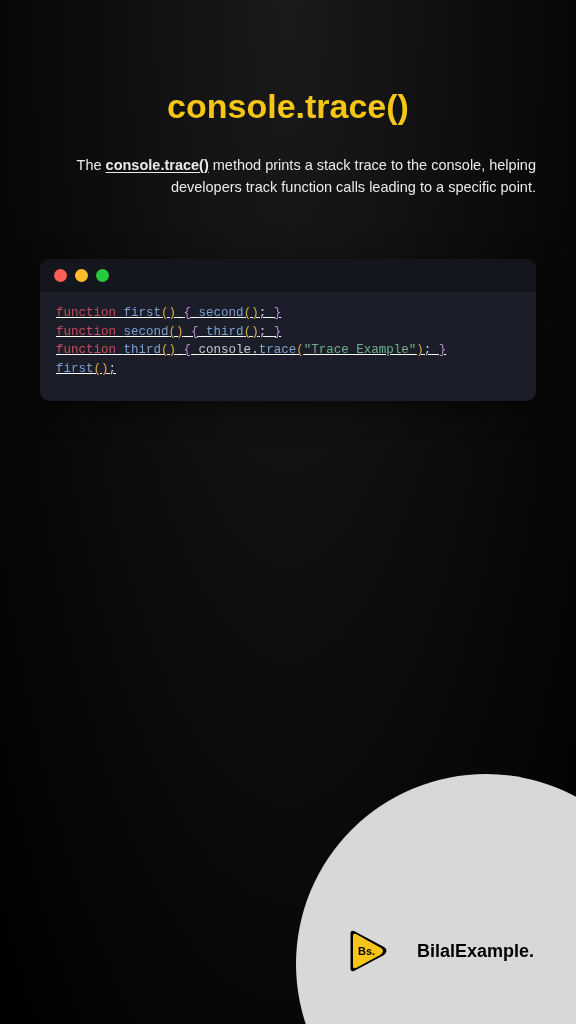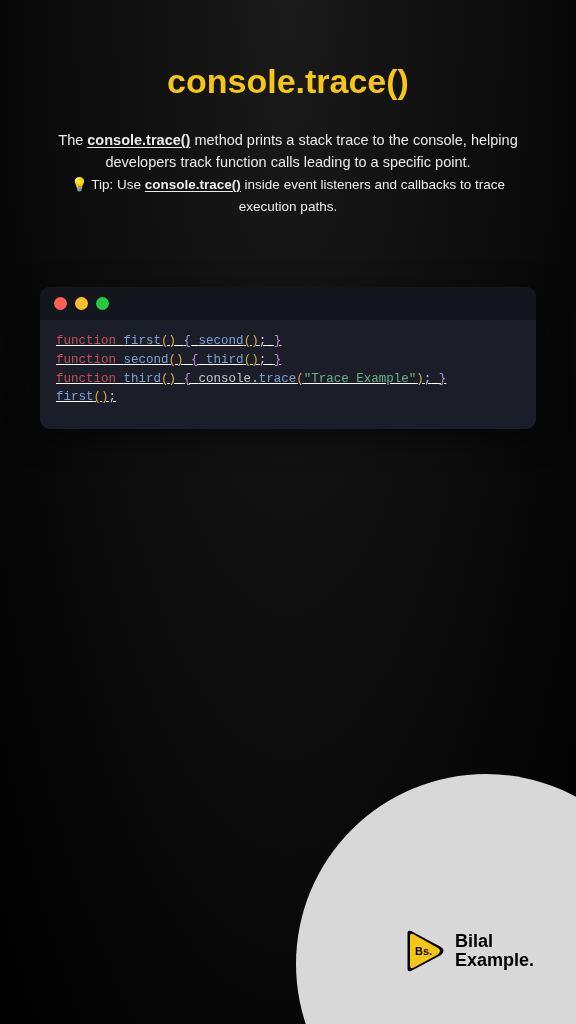--- a/index.html
+++ b/index.html
@@ -10,34 +10,35 @@
   body {
     width: 576px;
     height: 1024px;
     background: radial-gradient(ellipse at top, #1a1a1a 0%, #0a0a0a 60%, #000000 100%);
     font-family: -apple-system, BlinkMacSystemFont, "Segoe UI", Helvetica, Arial, sans-serif;
     color: #ffffff;
     position: relative;
     overflow: hidden;
   }
   .container {
-    padding: 62px 40px 0 40px;
+    padding: 87px 40px 0 40px;
   }
   .title {
     font-size: 34px;
     font-weight: 800;
     color: #f5c518;
     text-align: center;
     margin-bottom: 28px;
   }
   .description {
     font-size: 14.5px;
     line-height: 1.55;
-    text-align: center;
+    text-align: right;
     color: #eaeaea;
+    margin-bottom: 60px;
   }
   .desc-bold {
     font-weight: 700;
     text-decoration: underline;
     text-underline-offset: 2px;
   }
   .tip {
     font-size: 13.5px;
     line-height: 1.6;
     text-align: center;
@@ -95,53 +96,50 @@
     height: 380px;
     background: #d8d8d8;
     border-radius: 50%;
   }
   .branding {
     position: absolute;
     bottom: 48px;
     right: 42px;
     display: flex;
     align-items: center;
-    gap: 5px;
+    gap: 24px;
   }
   .logo {
     width: 50px;
     height: 50px;
     position: relative;
   }
   .logo svg {
     width: 100%;
     height: 100%;
   }
   .brand-name {
     display: flex;
-    flex-direction: column;
+    flex-direction: row;
     line-height: 1.05;
     font-weight: 800;
     font-size: 18px;
     color: #000;
   }
 </style>
 </head>
 <body>
 
 <div class="container">
   <h1 class="title">console.trace()</h1>
 
   <p class="description">
     <span>The </span><span class="desc-bold">console.trace()</span><span> method prints a stack trace to the console, helping developers track function calls leading to a specific point.</span>
   </p>
 
-  <p class="tip">
-    <span>💡 Tip: Use </span><span class="tip-bold">console.trace()</span><span> inside event listeners and callbacks to trace execution paths.</span>
-  </p>
 
   <div class="code-window">
     <div class="code-header">
       <div class="dot dot-red"></div>
       <div class="dot dot-yellow"></div>
       <div class="dot dot-green"></div>
     </div>
     <div class="code-body"><span class="kw">function</span> <span class="fn">first</span><span class="paren">()</span> <span class="brace">{</span> <span class="fn">second</span><span class="paren">()</span><span class="semi">;</span> <span class="brace">}</span>
 <span class="kw">function</span> <span class="fn">second</span><span class="paren">()</span> <span class="brace">{</span> <span class="fn">third</span><span class="paren">()</span><span class="semi">;</span> <span class="brace">}</span>
 <span class="kw">function</span> <span class="fn">third</span><span class="paren">()</span> <span class="brace">{</span> <span class="obj">console</span>.<span class="method">trace</span><span class="paren">(</span><span class="str">"Trace Example"</span><span class="paren">)</span><span class="semi">;</span> <span class="brace">}</span>

